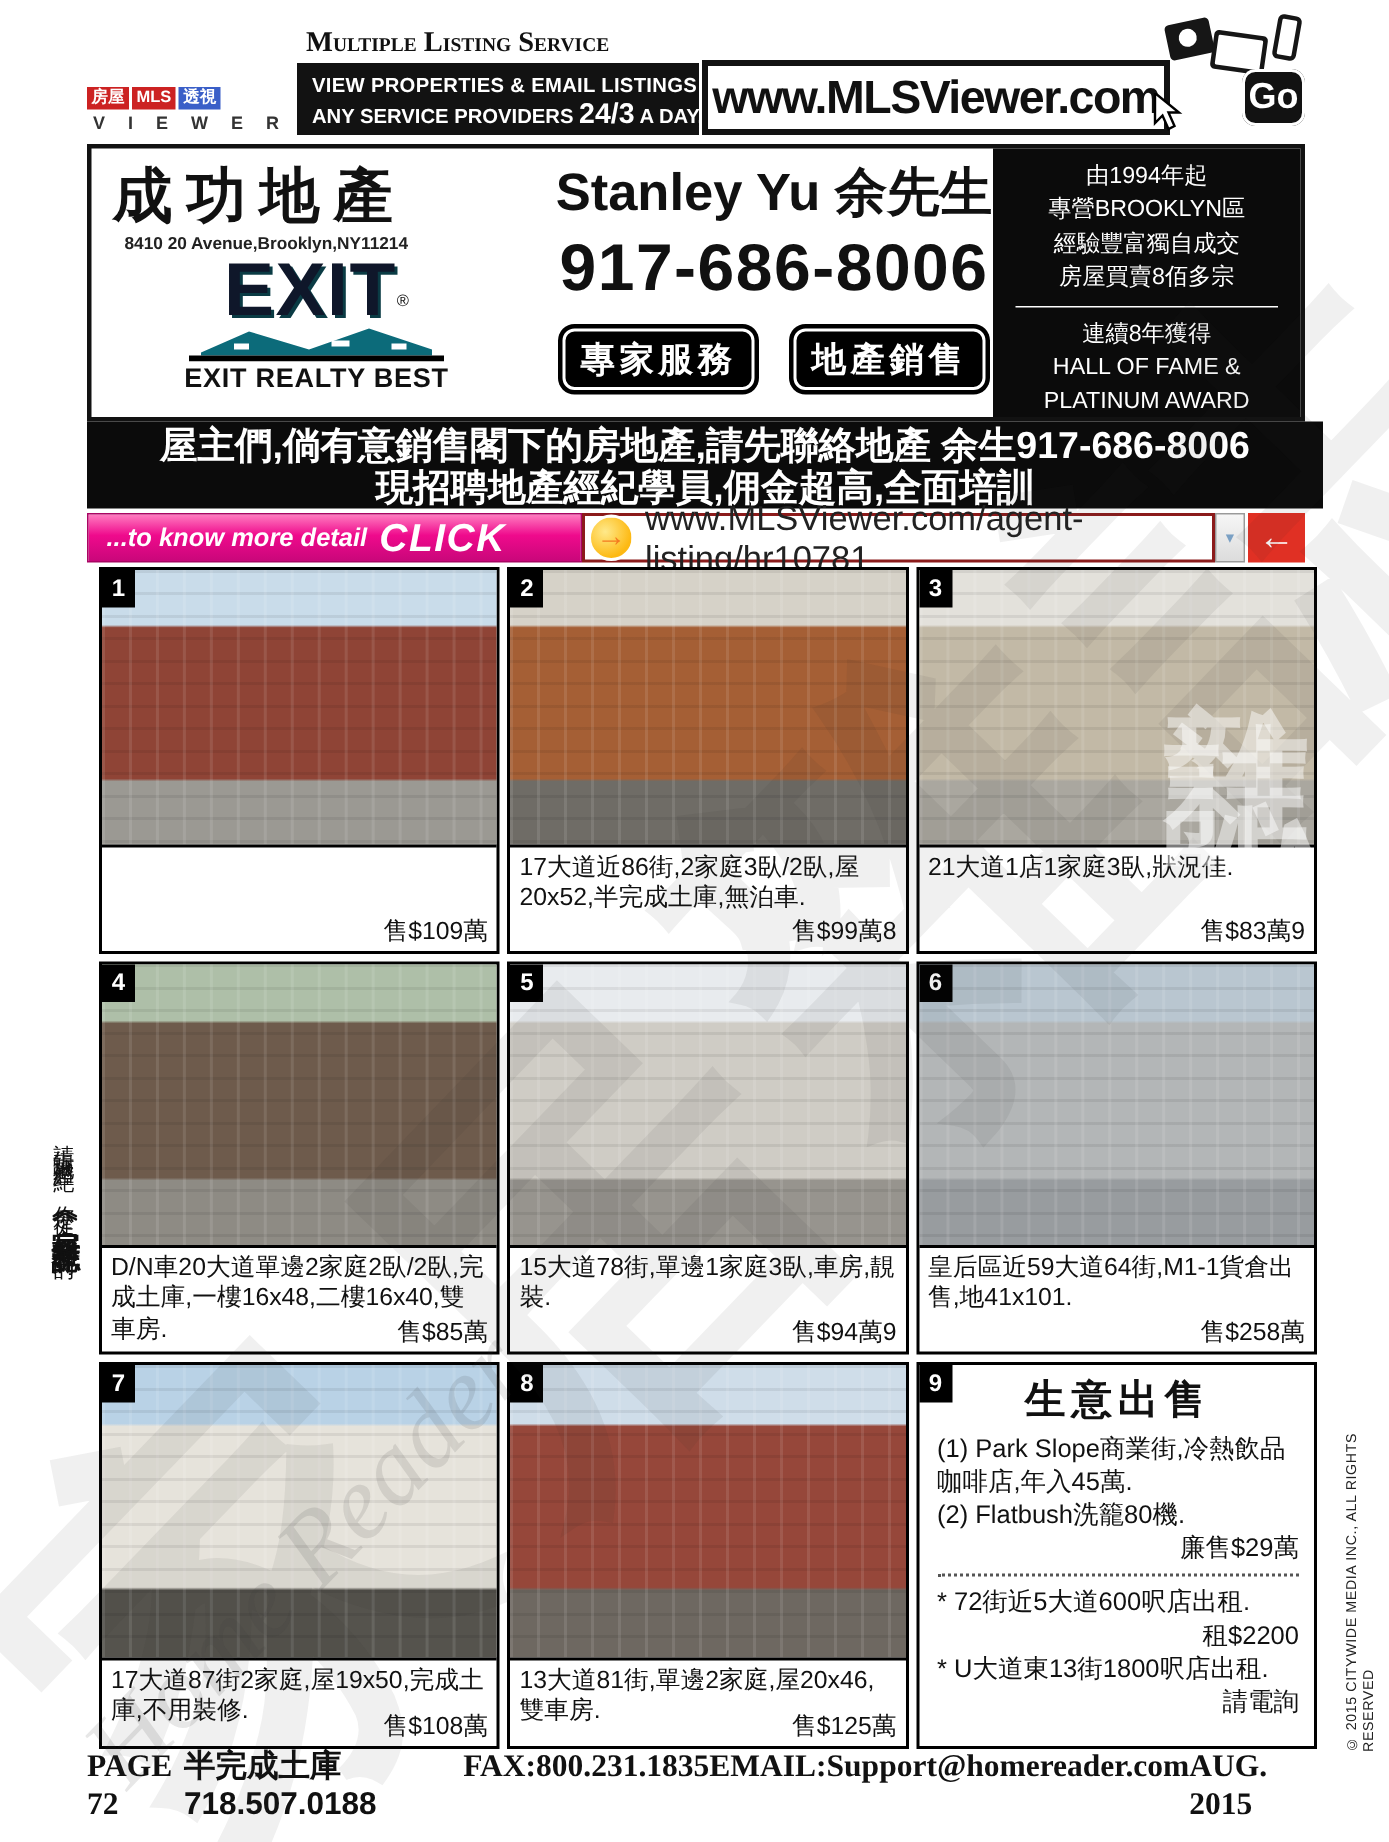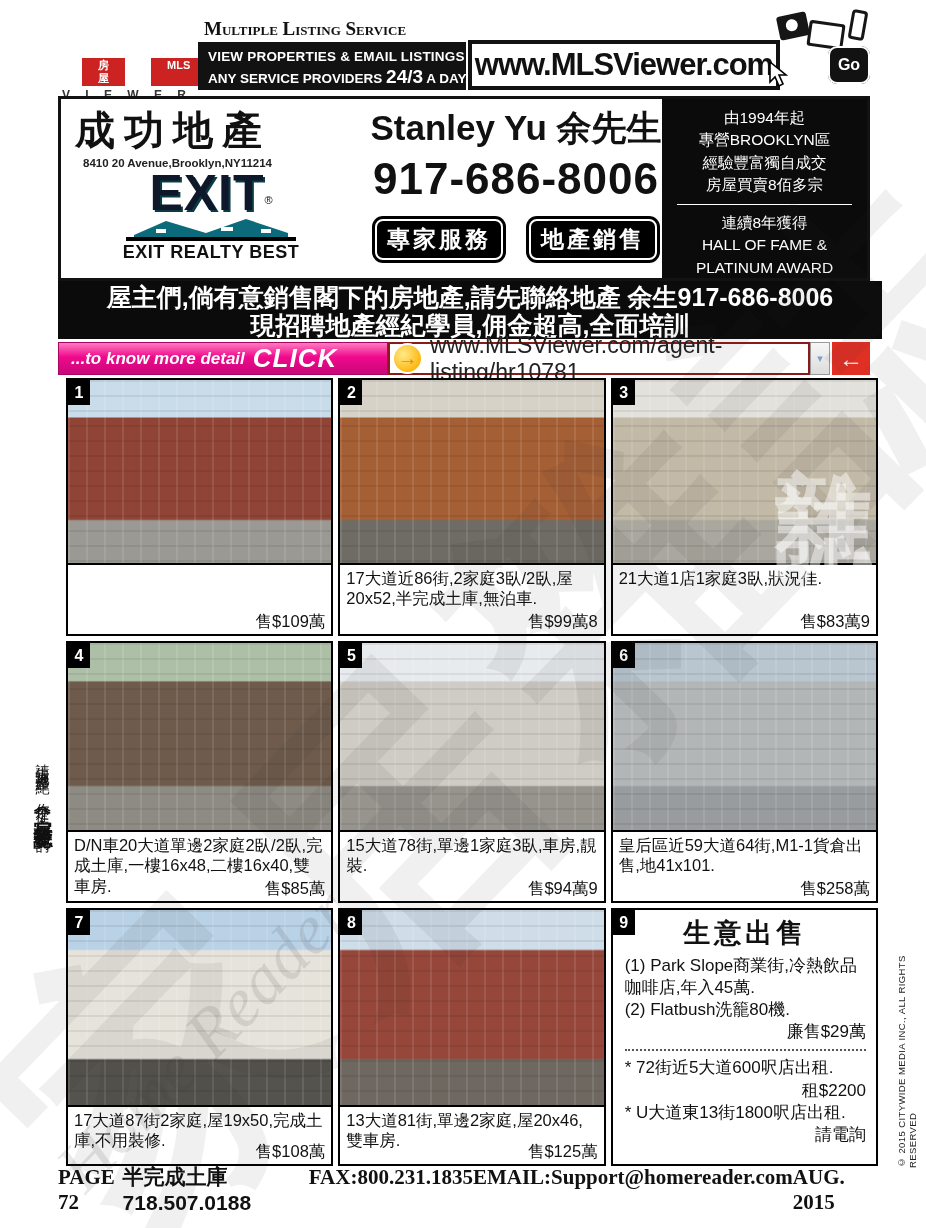--- a/index.html
+++ b/index.html
@@ -9,21 +9,21 @@
   
   .logo{position:absolute;left:58px;top:12px;width:140px;height:80px;}
   .logo-buildings{display:flex;align-items:flex-end;gap:3px;height:44px;padding-left:6px;}
   .logo-buildings .b{width:14px;background:repeating-linear-gradient(180deg,rgba(255,255,255,.35) 0 2px,transparent 2px 6px);}
   .b1{height:26px;background-color:#3fae7e;}
   .b2{height:40px;background-color:#2a9bb5;}
   .b3{height:44px;background-color:#79c267;}
   .b4{height:30px;background-color:#3a5fc8;}
   .b5{height:20px;background-color:#c43b3b;}
   .logo-row{display:flex;gap:2px;margin-top:2px;}
-  .logo-row span{display:inline-block;color:#fff;font-weight:bold;font-size:11px;padding:1px 16px;line-height:13px;margin-left:24px;}
+  .logo-row span{display:inline-block;color:#fff;font-weight:bold;font-size:11px;padding:1px 3px;line-height:13px;}
   .lg-red{background:#cc2222;} .lg-blue{background:#3a5fc8;}
   .logo-viewer{letter-spacing:6px;font-size:12px;color:#333;font-weight:bold;margin-top:2px;padding-left:4px;}
 
   .mls-service{position:absolute;left:204px;top:18px;font-family:"Liberation Serif",serif;
                font-variant:small-caps;font-weight:bold;font-size:19px;}
   .tagline-bar{position:absolute;left:198px;top:42px;width:268px;height:48px;background:#121212;
                color:#fff;font-weight:bold;padding:5px 8px 0 10px;box-sizing:border-box;line-height:20px;}
   .tagline-bar .t1{font-size:13.5px;letter-spacing:0.2px;white-space:nowrap;}
   .tagline-bar .t2{font-size:13.5px;white-space:nowrap;}
   .tagline-bar .big{font-size:19px;}
@@ -32,21 +32,21 @@
   .www-box span{font-size:31px;font-weight:900;letter-spacing:-1px;}
   .cursor{position:absolute;left:768px;top:62px;z-index:4;}
   .devices{position:absolute;left:778px;top:8px;width:92px;height:74px;}
   .dev{position:absolute;background:#161616;border-radius:3px;}
   .dev .scr{position:absolute;inset:3px;background:#fff;border-radius:1px;}
   .dev-cam{left:0;top:6px;width:30px;height:24px;transform:rotate(-12deg);}
   .dev-cam .lens{position:absolute;left:8px;top:5px;width:12px;height:12px;border-radius:50%;background:#fff;}
   .dev-lap{left:30px;top:14px;width:36px;height:26px;transform:rotate(8deg);}
   .dev-ph{left:72px;top:2px;width:16px;height:30px;transform:rotate(10deg);border-radius:4px;}
   .go-btn{position:absolute;left:828px;top:46px;width:42px;height:38px;background:#121212;border-radius:9px;
-          box-shadow:inset 0 0 0 2px #fff;color:#fff;font-weight:bold;font-size:16px;
+          box-shadow:inset 0 0 0 2px #fff;color:#fff;font-weight:bold;font-size:24px;
           display:flex;align-items:center;justify-content:center;}
 
   
   .agent-box{position:absolute;left:58px;top:96px;width:812px;height:185px;border:3px solid #121212;
              box-sizing:border-box;background:#fff;}
   .company{position:absolute;left:14px;top:4px;font-size:40px;font-weight:900;letter-spacing:9px;
            font-family:"Liberation Serif",serif;}
   .address{position:absolute;left:22px;top:58px;font-size:11.5px;font-weight:bold;color:#222;}
   .exit-logo{position:absolute;left:60px;top:72px;text-align:center;width:180px;}
   .exit-word{font-size:50px;font-weight:900;color:#0f172a;line-height:44px;letter-spacing:1px;

